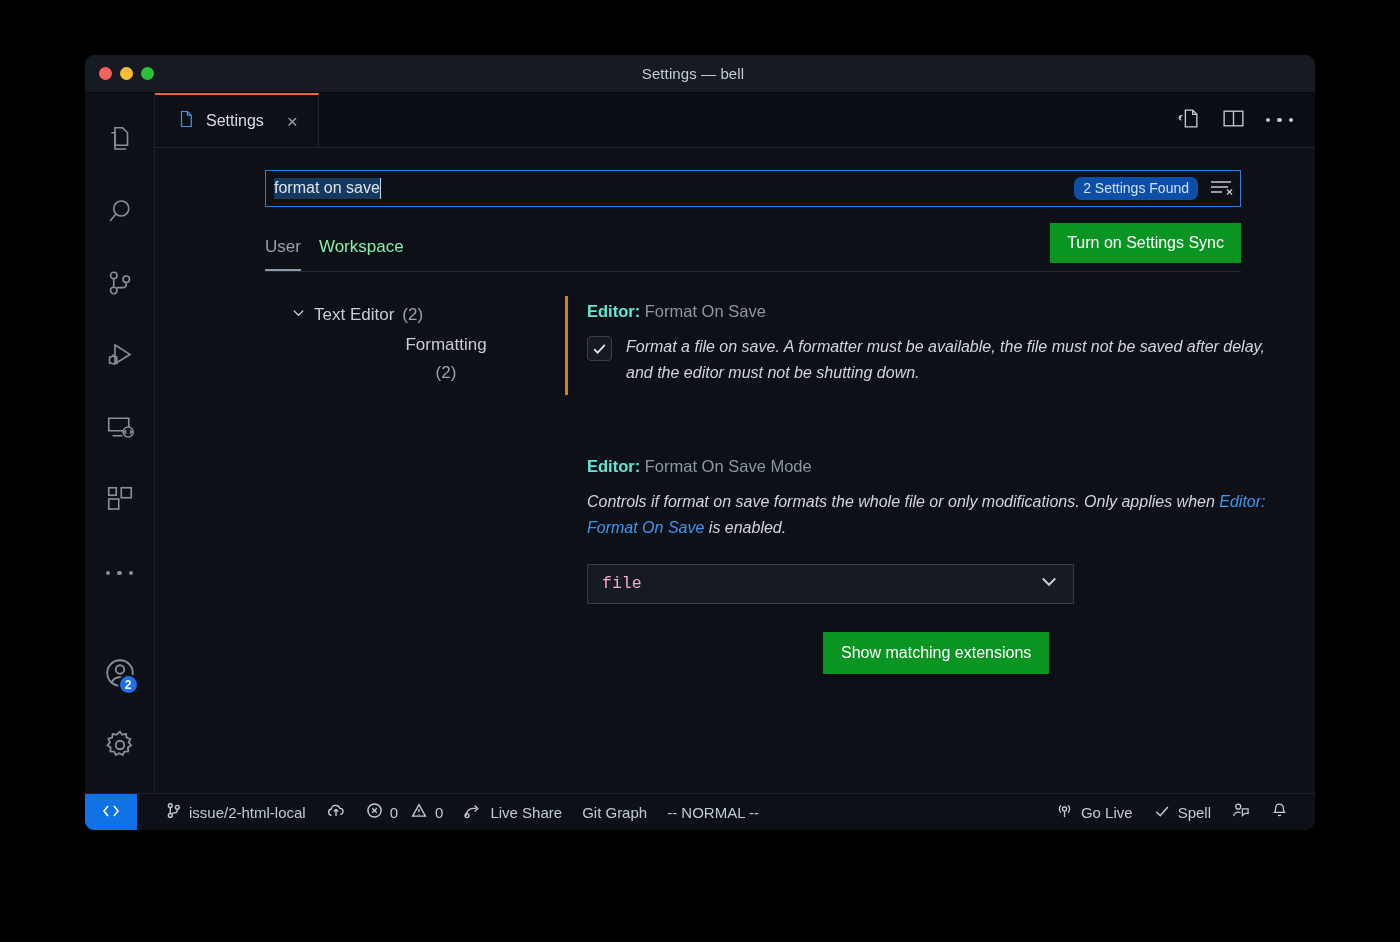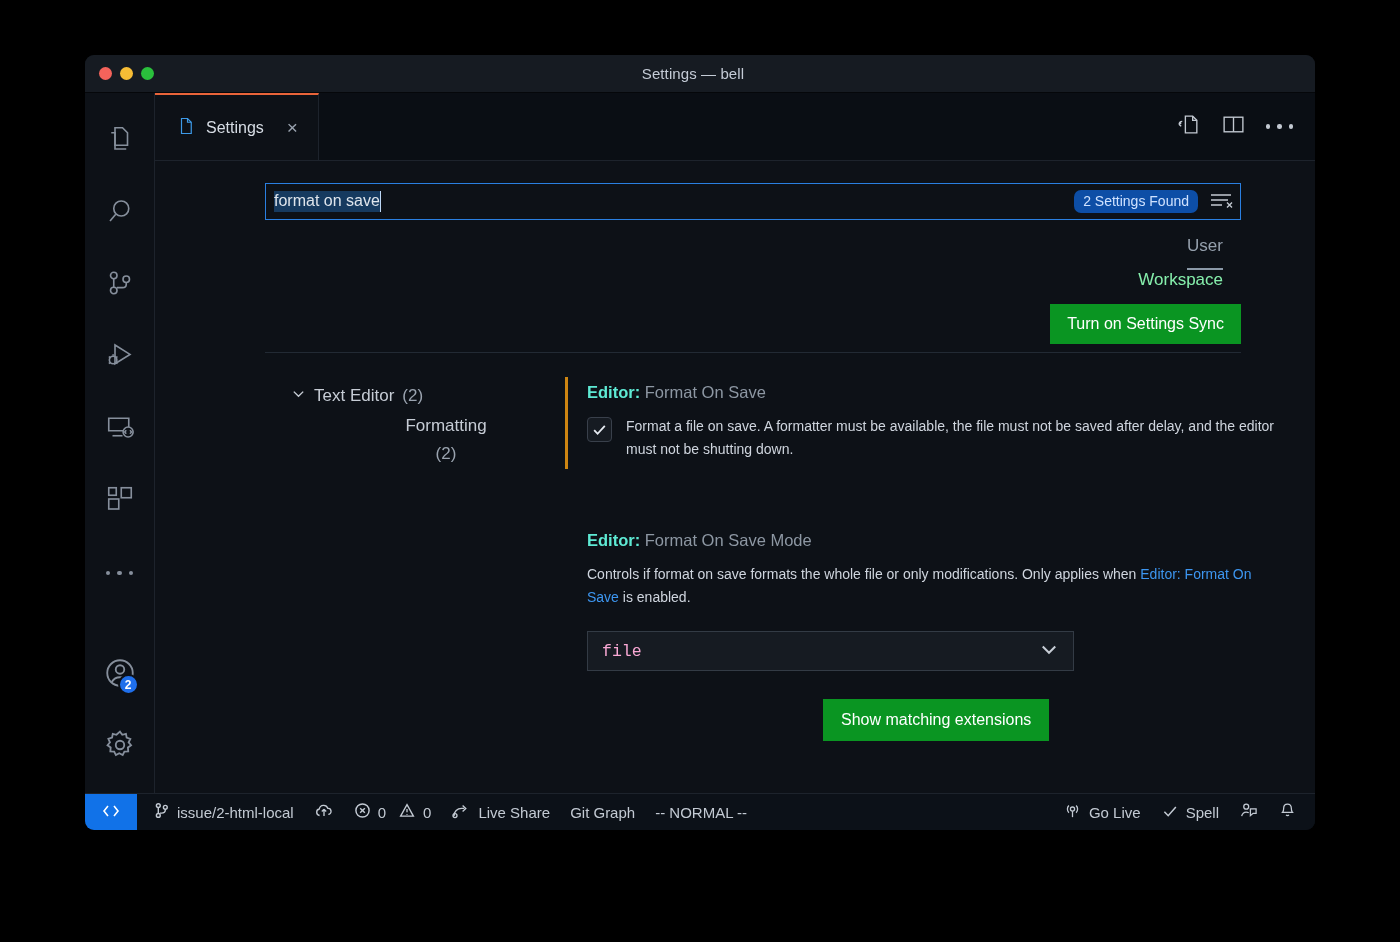--- a/index.html
+++ b/index.html
@@ -61,21 +61,21 @@
   .badge {
     position: absolute; right: 16px; bottom: 16px;
     background: #1f6feb; color: #fff; font-size: 12px; font-weight: bold;
     width: 21px; height: 21px; border-radius: 50%;
     display: flex; align-items: center; justify-content: center;
     border: 2px solid #0d1117;
   }
   
   .editor { flex: 1; display: flex; flex-direction: column; min-width: 0; background: #0d1117; }
   .tabbar {
-    height: 68px; background: #0a0e14;
+    height: 55px; background: #0a0e14;
     display: flex; align-items: stretch; flex: none;
     border-bottom: 1px solid #1d232c;
   }
   .tab {
     display: flex; align-items: center; gap: 11px;
     padding: 0 20px 0 22px;
     background: #0d1117;
     border-top: 2px solid #e9643a;
     border-right: 1px solid #1d232c;
     cursor: pointer;
@@ -105,21 +105,20 @@
   .search-right { margin-left: auto; display: flex; align-items: center; gap: 10px; }
   .found-badge {
     background: #0d4ea6; color: #cfe2ff; font-size: 14px;
     padding: 3px 9px 4px; white-space: nowrap; border-radius: 7px;
   }
   .clear-filter svg { stroke: #c3c9d2; fill: none; stroke-width: 1.4; }
   .tabs-row {
     padding: 16px 36px 0 110px;
     display: flex; align-items: flex-end;
     position: relative;
-    flex-direction: column;
   }
   .stab {
     font-size: 17px; color: #86efac; padding: 0 0 12px 0; margin-right: 18px;
     cursor: pointer; border-bottom: 2px solid transparent;
   }
   .stab.active { color: #95a0ad; border-bottom-color: #8b99a8; }
   .sync-btn {
     margin-left: auto; margin-bottom: 8px;
     background: #0a9522; color: #ffffff;
     font-size: 16px; padding: 11px 17px; border: none; cursor: pointer;
@@ -147,21 +146,21 @@
   .set-title { font-size: 16.5px; margin-bottom: 13px; }
   .set-title b { color: #5eead4; font-weight: bold; }
   .set-title span { color: #8d97a3; }
   .set-desc-row { display: flex; align-items: flex-start; gap: 14px; }
   .checkbox {
     width: 25px; height: 25px; flex: none; margin-top: 2px;
     background: #161b22; border: 1px solid #39404b; border-radius: 4px;
     display: flex; align-items: center; justify-content: center; cursor: pointer;
   }
   .checkbox svg { stroke: #e6ebf2; fill: none; stroke-width: 1.7; }
-  .set-desc { font-size: 14px; line-height: 1.65; color: #cfd5de; max-width: 705px; }
+  .set-desc { font-size: 16px; line-height: 1.65; color: #cfd5de; max-width: 705px; font-style: italic; }
   .set-desc a { color: #3d96f0; text-decoration: none; cursor: pointer; }
   .select {
     margin-top: 22px; width: 487px; height: 40px;
     background: #161b22; border: 1px solid #333b45;
     display: flex; align-items: center; padding: 0 14px;
     cursor: pointer;
   }
   .select span { font-size: 16.5px; color: #f9a8d4; font-family: Liberation Mono, monospace; }
   .select .arrow { margin-left: auto; }
   .select svg { stroke: #c7cdd6; fill: none; stroke-width: 1.6; }
@@ -181,21 +180,21 @@
   .remote-ind {
     background: #1172e8; color: #fff; width: 52px;
     display: flex; align-items: center; justify-content: center; cursor: pointer;
   }
   .remote-ind svg { stroke: #fff; fill: none; stroke-width: 1.6; }
   .sb-item {
     display: flex; align-items: center; gap: 7px;
     padding: 0 10px; cursor: pointer; white-space: nowrap;
   }
   .sb-item svg { stroke: #c3cad3; fill: none; stroke-width: 1.35; }
-  .sb-right { margin-left: auto; display: flex; align-items: stretch; padding-right: 8px; }
+  .sb-right { margin-left: auto; display: flex; align-items: stretch; padding-right: 16px; }
 </style>
 </head>
 <body>
 
 <div class="window">
 
   <div class="titlebar">
     <div class="traffic">
       <span class="dot red"></span>
       <span class="dot yellow"></span>
@@ -415,21 +414,21 @@
   </div>
 
   <div class="statusbar">
     <div class="remote-ind">
       <span>
         <svg width="22" height="18" viewBox="0 0 22 18">
             <path d="M8 4L4 9l4 5M14 4l4 5-4 5"></path>
           </svg>
       </span>
     </div>
-    <div class="sb-item" style="padding-left:16px;">
+    <div class="sb-item" style="padding-left:28px;">
       <span>
         <svg width="17" height="17" viewBox="0 0 16 16">
             <circle cx="5" cy="3.4" r="1.8"></circle>
             <circle cx="5" cy="12.6" r="1.8"></circle>
             <circle cx="11.6" cy="5" r="1.8"></circle>
             <path d="M5 5.2v5.6M11.6 6.8v.6c0 2-1.8 3.1-3.6 3.1H6.5"></path>
           </svg>
       </span>
       <span>issue/2-html-local</span>
     </div>

